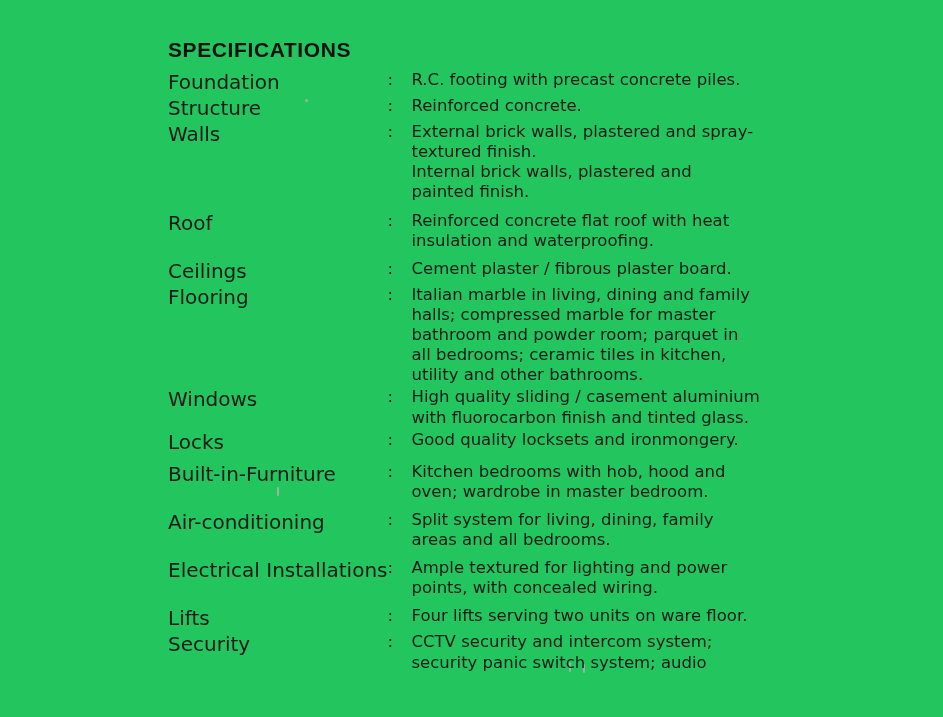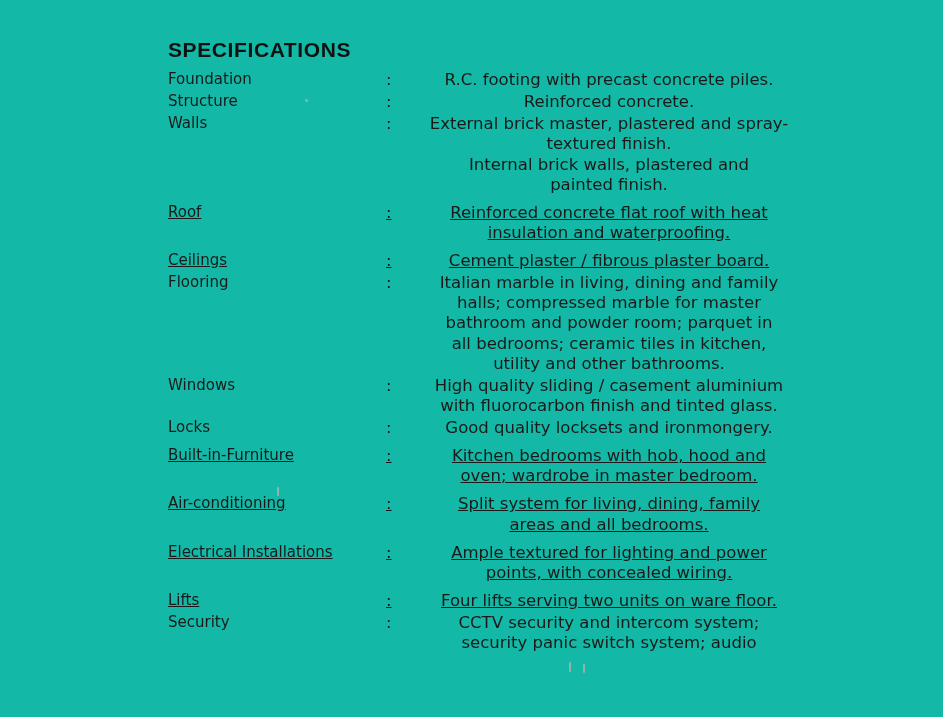--- a/index.html
+++ b/index.html
@@ -11,21 +11,21 @@
     height: 717px;
     background: #ffffff;
     font-family: "DejaVu Sans", sans-serif;
     color: #1a1a1a;
     overflow: hidden;
   }
   .page {
     position: relative;
     width: 943px;
     height: 717px;
-    background: #14b8a6;
+    background: #22c55e;
   }
   .content {
     position: absolute;
     left: 168px;
     top: 38px;
     width: 640px;
   }
   .section-title {
     font-size: 21px;
     font-weight: bold;
@@ -36,21 +36,21 @@
   }
   .spec-table {
     border-collapse: collapse;
     width: 640px;
   }
   .spec-table tr {
     vertical-align: top;
   }
   .spec-label {
     width: 218px;
-    font-size: 15px;
+    font-size: 20px;
     color: #1a1a1a;
     padding: 0 0 2px 0;
     white-space: nowrap;
     font-family: "DejaVu Sans", sans-serif;
   }
   .spec-colon {
     width: 24px;
     font-size: 16.5px;
     color: #1a1a1a;
     padding: 0 0 2px 0;
@@ -58,23 +58,22 @@
   .spec-value {
     font-size: 16.5px;
     color: #1a1a1a;
     padding: 0 0 2px 0;
     line-height: 1.22;
     font-family: "DejaVu Sans", sans-serif;
   }
   .spec-value .line {
     display: block;
     white-space: nowrap;
-    text-align: center;
-  }
-  .gap-sm td { padding-top: 6px; text-decoration: underline; }
+  }
+  .gap-sm td { padding-top: 6px; }
   .speck {
     position: absolute;
     background: #b9b4ae;
     border-radius: 50%;
     opacity: 0.75;
   }
   .speck.s1 { left: 277px; top: 487px; width: 2px; height: 9px; border-radius: 1px; }
   .speck.s2 { left: 569px; top: 662px; width: 2px; height: 10px; border-radius: 1px; }
   .speck.s3 { left: 583px; top: 664px; width: 2px; height: 9px; border-radius: 1px; }
   .speck.s4 { left: 305px; top: 99px; width: 3px; height: 3px; }
@@ -109,21 +108,21 @@
           <td class="spec-colon">:</td>
           <td class="spec-value">
             <span class="line">Reinforced concrete.</span>
           </td>
         </tr>
 
         <tr>
           <td class="spec-label">Walls</td>
           <td class="spec-colon">:</td>
           <td class="spec-value">
-            <span class="line">External brick master, plastered and spray-</span>
+            <span class="line">External brick walls, plastered and spray-</span>
             <span class="line">textured finish.</span>
             <span class="line">Internal brick walls, plastered and</span>
             <span class="line">painted finish.</span>
           </td>
         </tr>
 
         <tr class="gap-sm">
           <td class="spec-label">Roof</td>
           <td class="spec-colon">:</td>
           <td class="spec-value">

